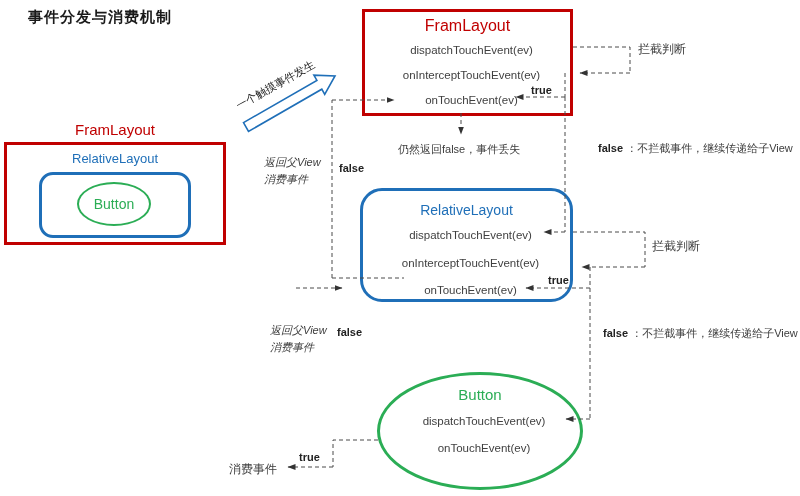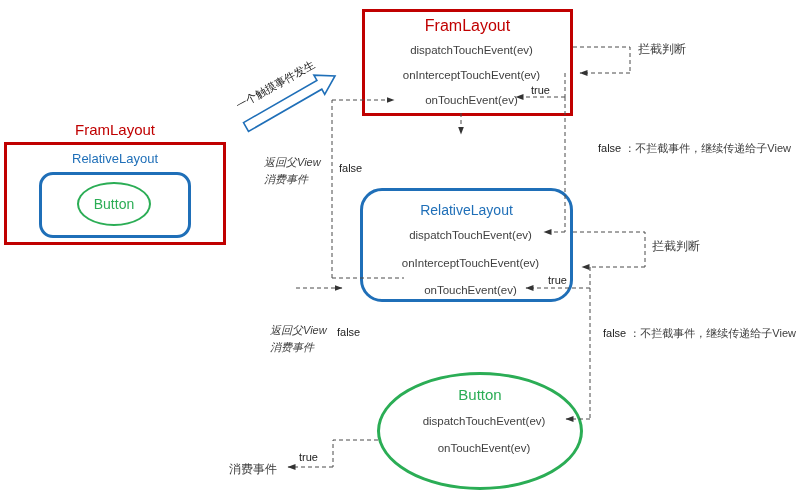--- a/index.html
+++ b/index.html
@@ -23,33 +23,34 @@
   .method{position:absolute;left:4px;width:100%;text-align:center;font-size:11.5px;color:#3f3f3f;}
   .top-box{left:362px;top:9px;width:205px;height:101px;border:3px solid var(--red);}
   .top-box .node-title{top:5px;font-size:16px;color:var(--red);}
   .mid-box{left:360px;top:188px;width:207px;height:108px;border:3.5px solid var(--blue);border-radius:22px;}
   .mid-box .node-title{top:11px;font-size:14px;color:var(--blue);}
   .ellipse-node{left:377px;top:372px;width:200px;height:112px;border:3px solid var(--green);border-radius:50%;}
   .ellipse-node .node-title{top:11px;font-size:15px;color:var(--green);}
 
   
   .ann{font-size:11px;color:#3d3d3d;white-space:nowrap;}
-  .bw{font-weight:normal;color:#222;}
+  .bw{font-weight:bold;color:#222;}
   .two-line{line-height:17px;white-space:nowrap;font-style:italic;}
   .rot{transform:rotate(-29deg);transform-origin:left center;font-size:11px;color:#222;white-space:nowrap;}
 
   svg.overlay{position:absolute;left:0;top:0;pointer-events:none;}
   svg .dash{stroke:#4a4a4a;stroke-width:1;fill:none;stroke-dasharray:4 3;}
   svg .blockarrow{stroke:var(--blue);stroke-width:1.6;fill:#fff;}
 </style>
 </head>
 <body>
 
 <div class="canvas">
 
+  <div class="abs page-title">事件分发与消费机制</div>
 
   <div class="abs lg-red-title">FramLayout</div>
   <div class="abs lg-redbox">
     <div class="abs lg-blue-title">RelativeLayout</div>
     <div class="abs lg-bluebox">
       <div class="abs lg-ellipse">
         <span>Button</span>
       </div>
     </div>
   </div>
@@ -91,20 +92,21 @@
     <div>消费事件</div>
   </div>
   <div class="abs ann bw" style="left:339px;top:162px;">false</div>
 
   <div class="abs ann two-line" style="left:270px;top:322px;">
     <div>返回父View</div>
     <div>消费事件</div>
   </div>
   <div class="abs ann bw" style="left:337px;top:326px;">false</div>
 
+  <div class="abs ann" style="left:398px;top:142px;">仍然返回false，事件丢失</div>
 
   <div class="abs ann" style="left:229px;top:461px;font-size:12px;">消费事件</div>
 
   <svg class="overlay" width="800" height="496" viewBox="0 0 800 496">
     <defs>
       <marker id="arr" markerWidth="9" markerHeight="8" refX="7.5" refY="3" orient="auto">
         <path d="M0,0 L8,3 L0,6 z" fill="#333"></path>
       </marker>
     </defs>
 

